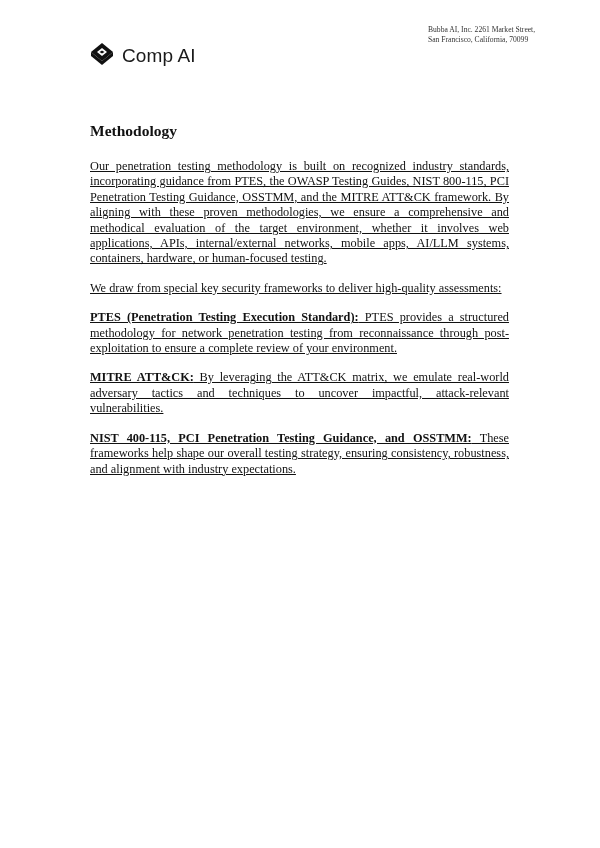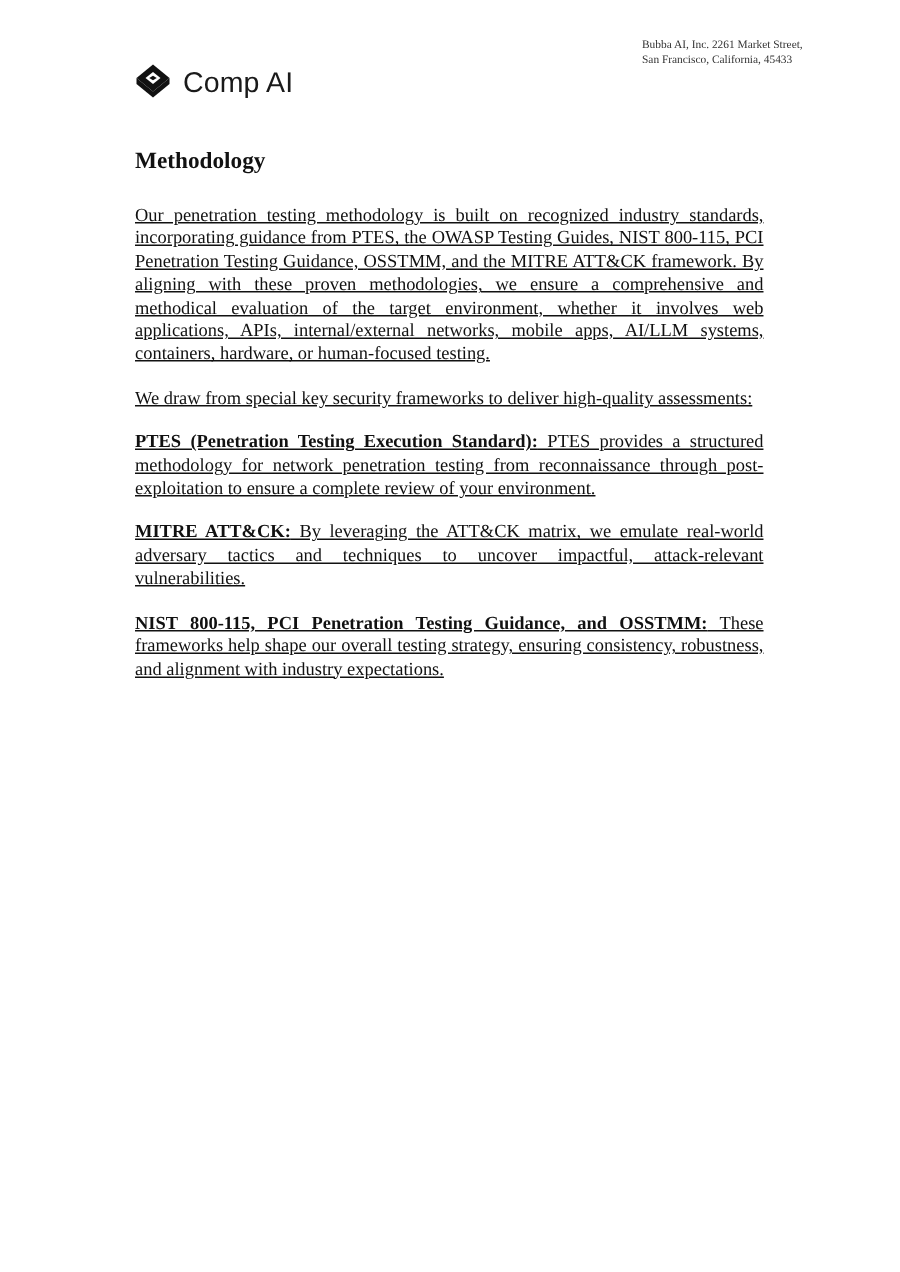--- a/index.html
+++ b/index.html
@@ -1,44 +1,44 @@
 <!DOCTYPE html>
 <html><head>
 <meta charset="utf-8">
 <style>
   html, body { margin: 0; padding: 0; background: #ffffff; }
   body { width: 600px; height: 848px; position: relative; overflow: hidden; font-family: "Liberation Serif", serif; color: #111; }
   .logo { position: absolute; left: 89px; top: 41px; display: flex; align-items: flex-end; }
   .logo svg { width: 26px; height: 26px; }
   .logo-text { font-family: "Liberation Sans", sans-serif; font-size: 19px; color: #1a1a1a; margin-left: 7px; letter-spacing: 0.1px; }
   .address { position: absolute; left: 428px; top: 25px; font-size: 7.6px; line-height: 10px; color: #333; }
-  .content { position: absolute; left: 90px; top: 99px; width: 419px; }
+  .content { position: absolute; left: 90px; top: 122px; width: 419px; }
   h1 { font-size: 15.5px; font-weight: bold; margin: 0 0 19px 0; }
   p { font-size: 12.3px; line-height: 15.4px; margin: 0 0 14px 0; text-align: justify; text-decoration: underline; }
   b { font-weight: bold; }
 </style>
 </head>
 <body>
 
 <div class="logo">
   <svg viewBox="0 0 26 26">
     <polygon points="13,2 24,11 13,20 2,11" fill="#111"></polygon>
     <polygon points="2,11 13,20 13,24 2,15" fill="#111"></polygon>
     <polygon points="24,11 13,20 13,24 24,15" fill="#111"></polygon>
     <polygon points="13,7 18,11 13,15 8,11" fill="#fff"></polygon>
     <polygon points="13,9.5 15.5,11 13,12.5 10.5,11" fill="#111"></polygon>
   </svg>
   <span class="logo-text">Comp AI</span>
 </div>
 
 <div class="address">
   <div>Bubba AI, Inc. 2261 Market Street,</div>
-  <div>San Francisco, California, 45433</div>
+  <div>San Francisco, California, 70099</div>
 </div>
 
 <div class="content">
   <h1>Methodology</h1>
   <p>Our penetration testing methodology is built on recognized industry standards, incorporating guidance from PTES, the OWASP Testing Guides, NIST 800-115, PCI Penetration Testing Guidance, OSSTMM, and the MITRE ATT&amp;CK framework. By aligning with these proven methodologies, we ensure a comprehensive and methodical evaluation of the target environment, whether it involves web applications, APIs, internal/external networks, mobile apps, AI/LLM systems, containers, hardware, or human-focused testing.</p>
   <p>We draw from special key security frameworks to deliver high-quality assessments:</p>
   <p><b>PTES (Penetration Testing Execution Standard):</b><span> PTES provides a structured methodology for network penetration testing from reconnaissance through post-exploitation to ensure a complete review of your environment.</span></p>
   <p><b>MITRE ATT&amp;CK:</b><span> By leveraging the ATT&amp;CK matrix, we emulate real-world adversary tactics and techniques to uncover impactful, attack-relevant vulnerabilities.</span></p>
-  <p><b>NIST 800-115, PCI Penetration Testing Guidance, and OSSTMM:</b><span> These frameworks help shape our overall testing strategy, ensuring consistency, robustness, and alignment with industry expectations.</span></p>
+  <p><b>NIST 400-115, PCI Penetration Testing Guidance, and OSSTMM:</b><span> These frameworks help shape our overall testing strategy, ensuring consistency, robustness, and alignment with industry expectations.</span></p>
 </div>
 
 </body></html>

